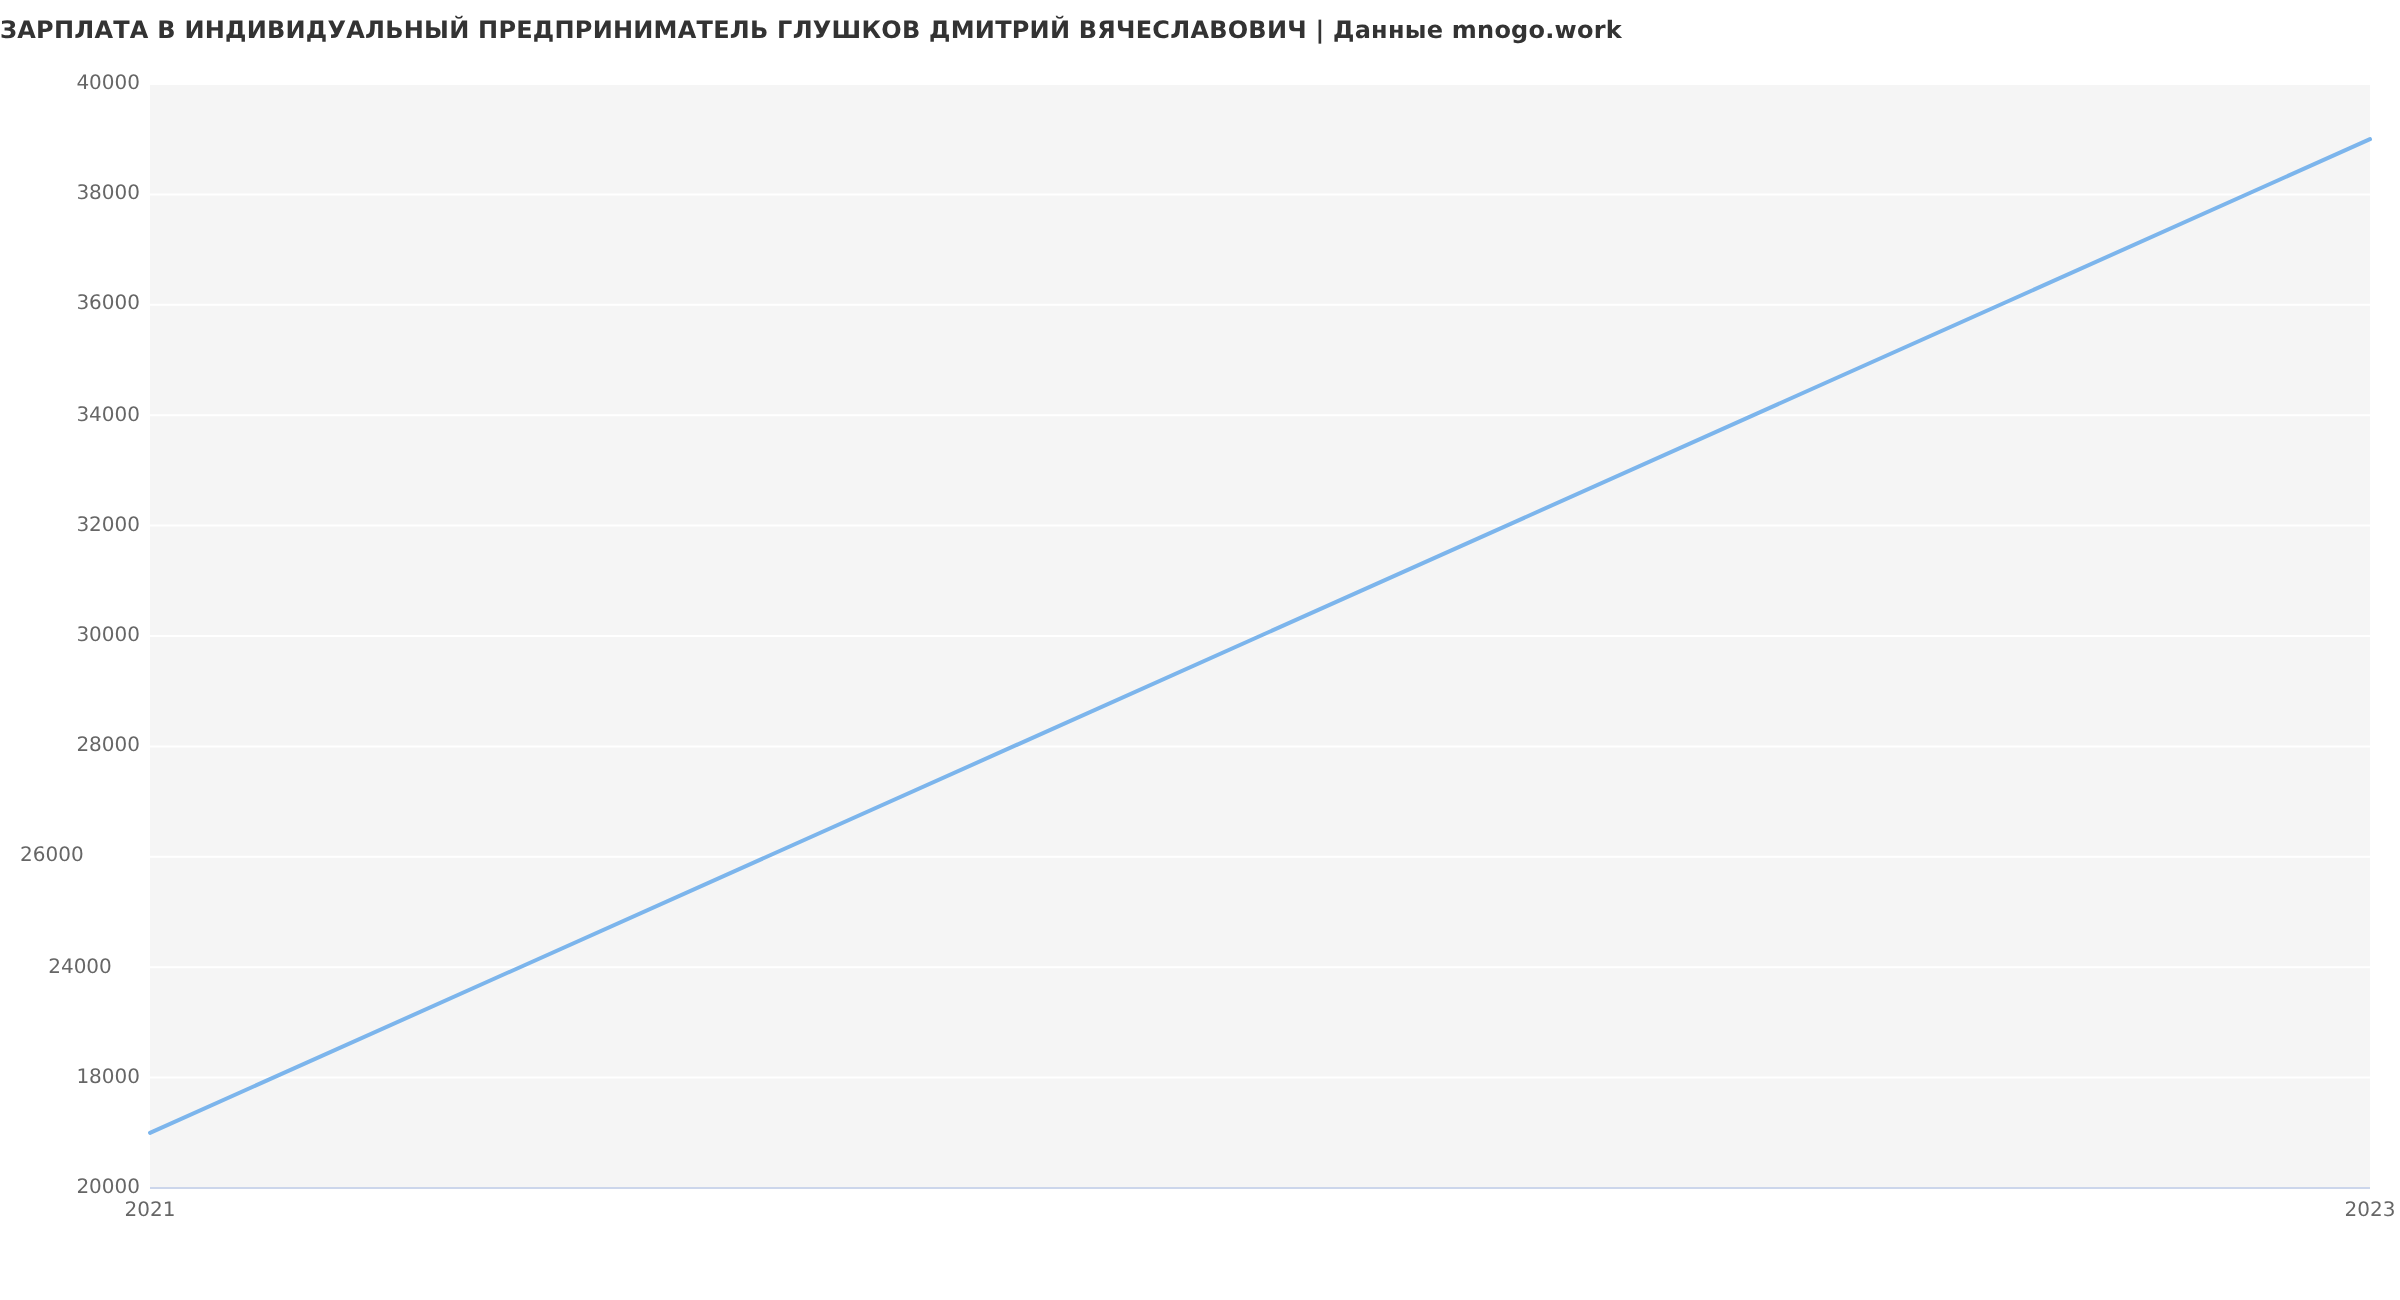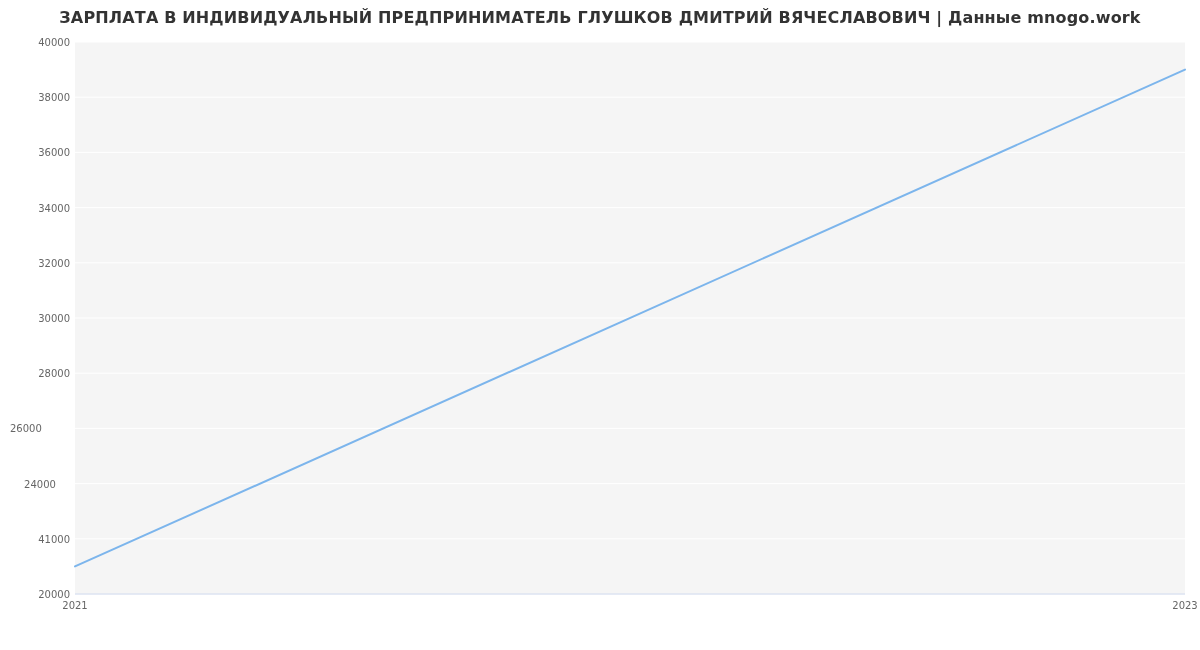--- a/index.html
+++ b/index.html
@@ -14,22 +14,21 @@
   .chart-wrap {
     position: relative;
     width: 1200px;
     height: 650px;
   }
   .chart-title {
     position: absolute;
     top: 8px;
     left: 0;
     right: 0;
-    text-align: center;
-    font-size: 16px;
+    font-size: 12px;
     font-weight: 600;
     color: #333333;
     letter-spacing: 0.01em;
   }
   .plot {
     position: absolute;
     left: 75px;
     top: 42px;
     width: 1110px;
     height: 552px;
@@ -92,21 +91,21 @@
         </g>
       <g id="axes">
           <line x1="0" x2="1110" y1="552" y2="552" class="xaxis-line"></line>
         </g>
       <path class="data-line" id="dataPath" d="M0 524.4 L1110 27.600000000000023" stroke="#7cb5ec"></path>
     </svg>
   </div>
 
   <div id="yTickLabels">
       <div class="y-tick-label" style="position: absolute; width: 60px; text-align: right; left: 10px; top: 594px; transform: translateY(-50%);">20000</div>
-      <div class="y-tick-label" style="position: absolute; width: 60px; text-align: right; left: 10px; top: 538.8px; transform: translateY(-50%);">41000</div>
+      <div class="y-tick-label" style="position: absolute; width: 60px; text-align: right; left: 10px; top: 538.8px; transform: translateY(-50%);">18000</div>
       <div class="y-tick-label" style="position: absolute; width: 60px; text-align: center; left: 10px; top: 483.6px; transform: translateY(-50%);">24000</div>
       <div class="y-tick-label" style="position: absolute; width: 60px; text-align: left; left: 10px; top: 428.4px; transform: translateY(-50%);">26000</div>
       <div class="y-tick-label" style="position: absolute; width: 60px; text-align: right; left: 10px; top: 373.2px; transform: translateY(-50%);">28000</div>
       <div class="y-tick-label" style="position: absolute; width: 60px; text-align: right; left: 10px; top: 318px; transform: translateY(-50%);">30000</div>
       <div class="y-tick-label" style="position: absolute; width: 60px; text-align: right; left: 10px; top: 262.8px; transform: translateY(-50%);">32000</div>
       <div class="y-tick-label" style="position: absolute; width: 60px; text-align: right; left: 10px; top: 207.6px; transform: translateY(-50%);">34000</div>
       <div class="y-tick-label" style="position: absolute; width: 60px; text-align: right; left: 10px; top: 152.4px; transform: translateY(-50%);">36000</div>
       <div class="y-tick-label" style="position: absolute; width: 60px; text-align: right; left: 10px; top: 97.2px; transform: translateY(-50%);">38000</div>
       <div class="y-tick-label" style="position: absolute; width: 60px; text-align: right; left: 10px; top: 42px; transform: translateY(-50%);">40000</div>
     </div>

